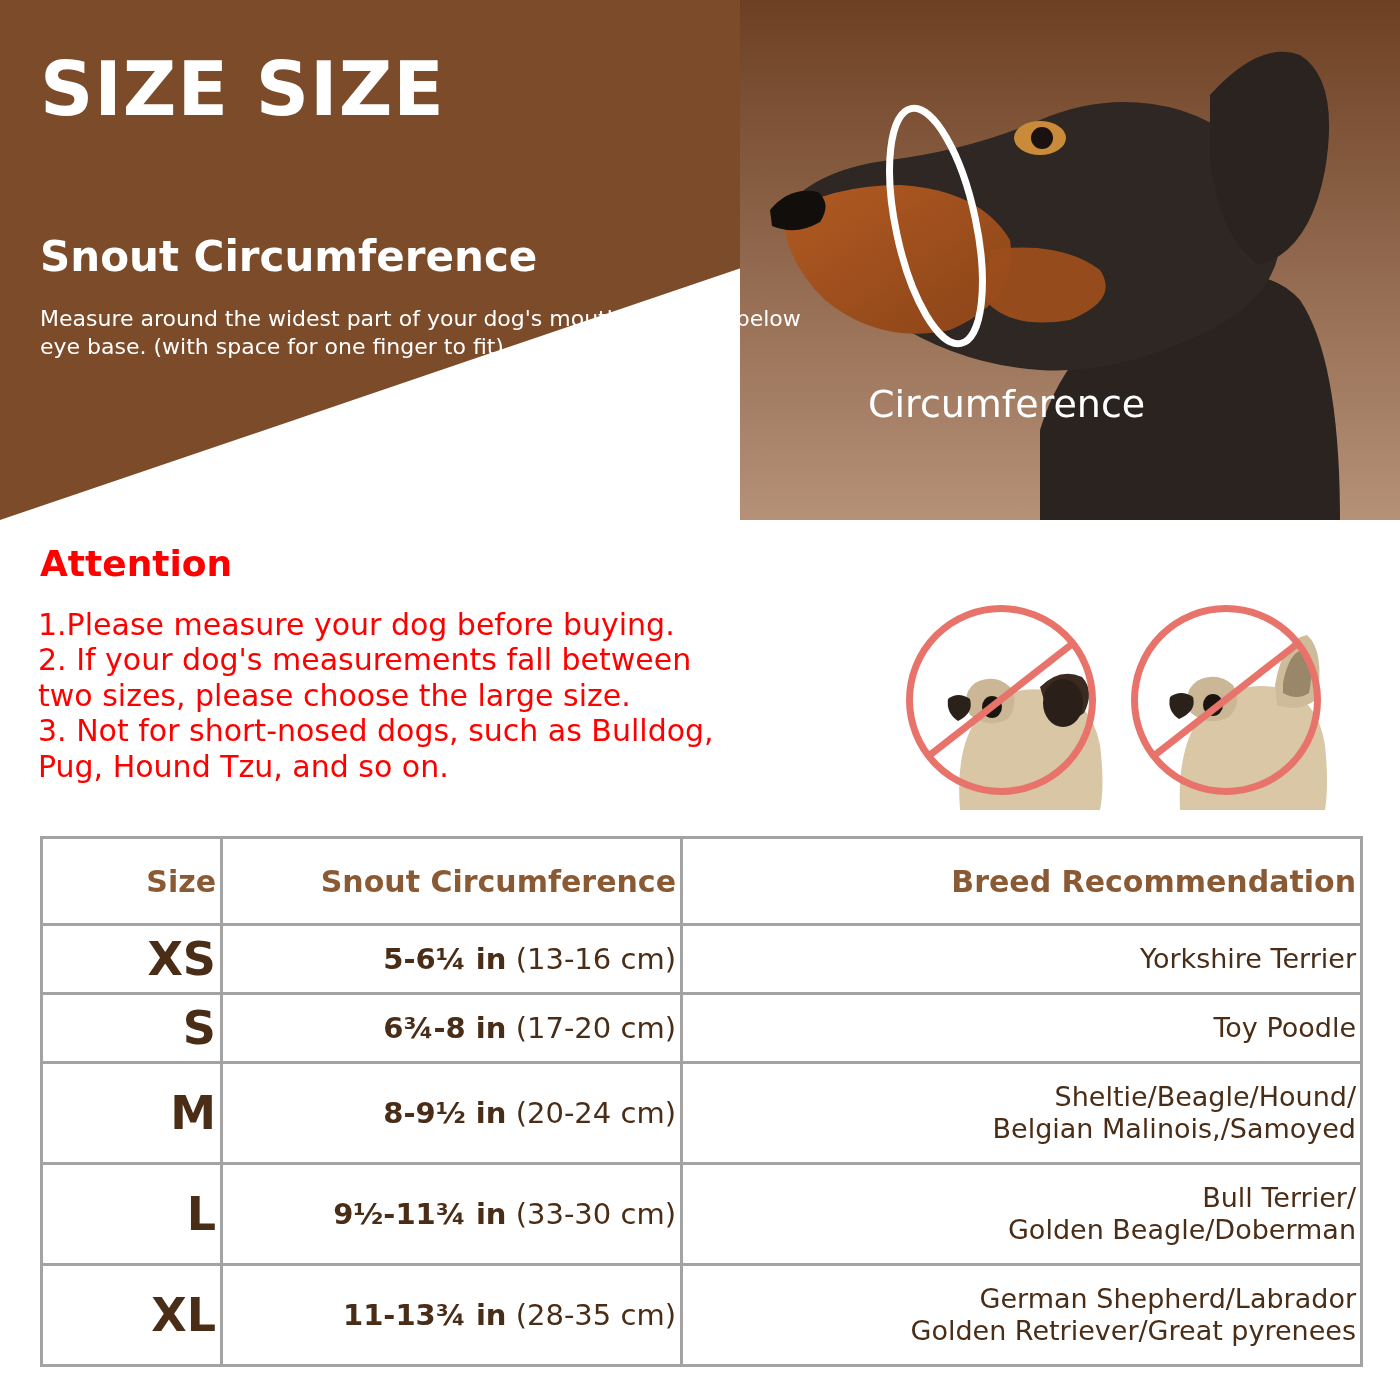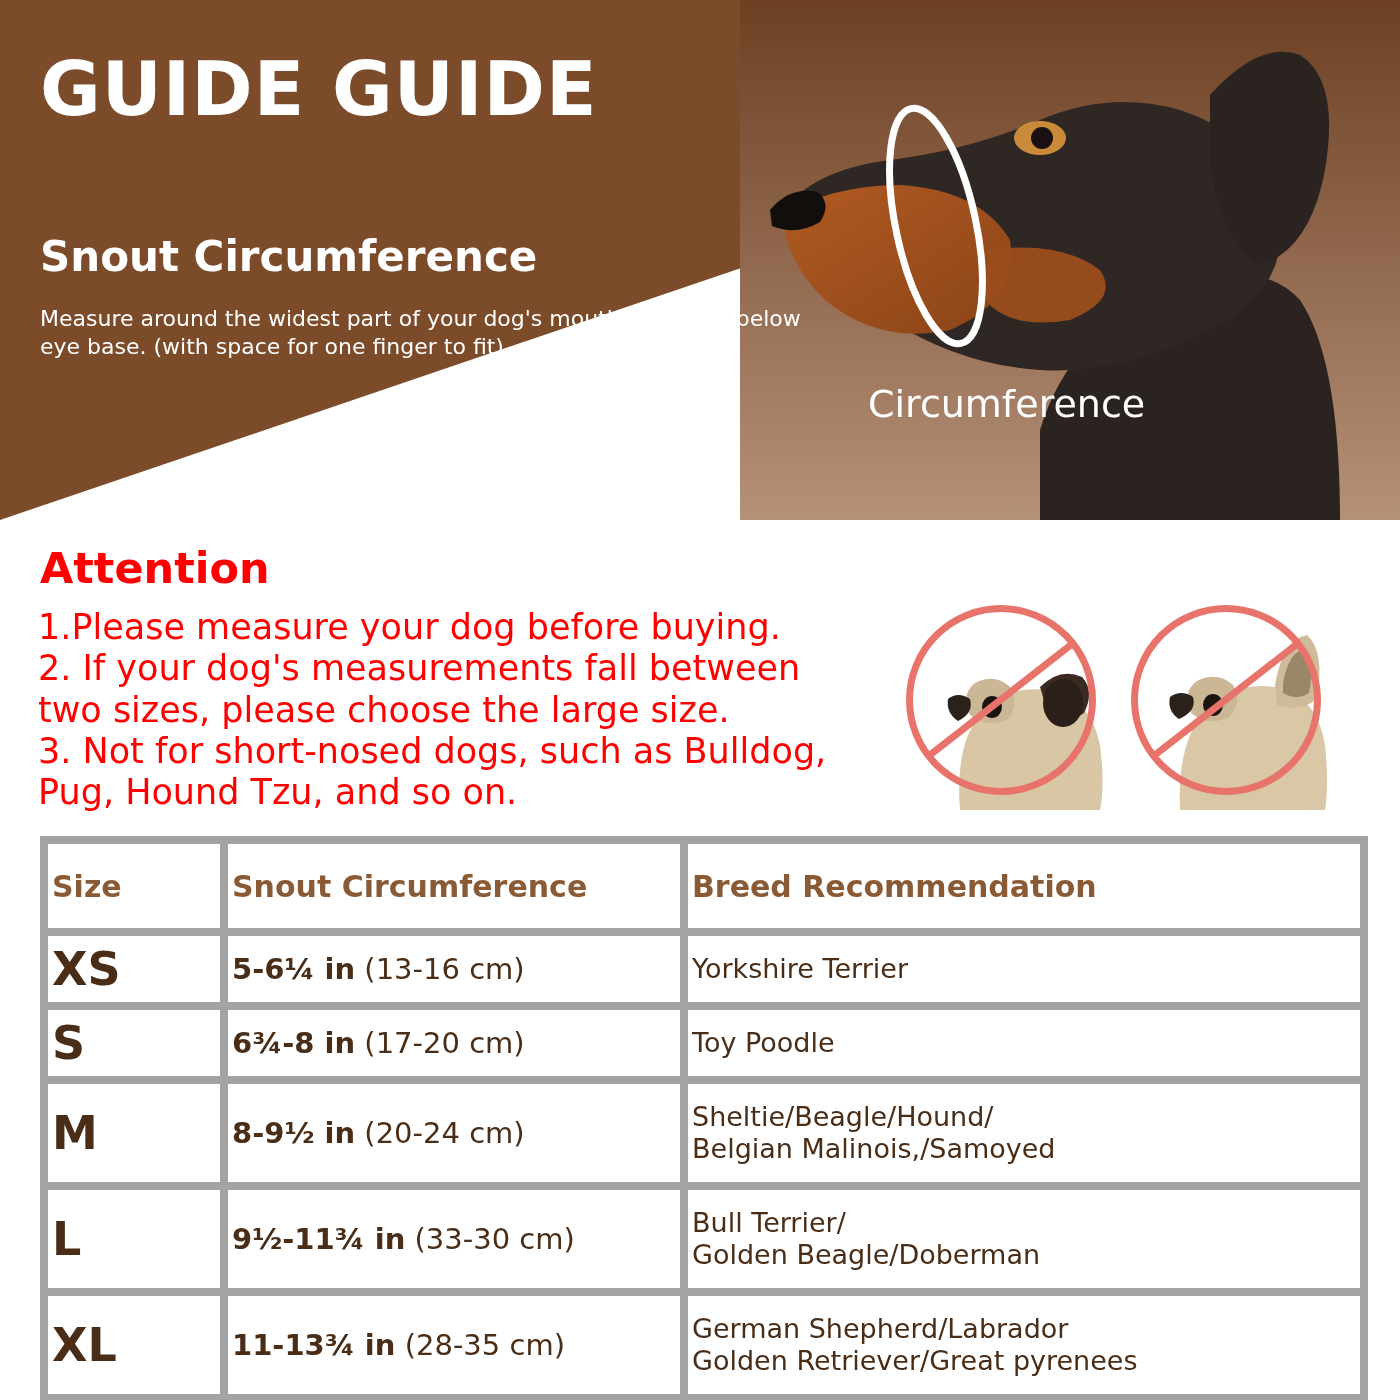--- a/index.html
+++ b/index.html
@@ -77,30 +77,30 @@
     color: #ffffff;
     font-size: 38px;
   }
 
   
   .attention-head {
     position: absolute;
     left: 40px;
     top: 543px;
     color: #ff0000;
-    font-size: 43px;
+    font-size: 36px;
     font-weight: bold;
   }
   .attention-body {
     position: absolute;
     left: 38px;
     top: 607px;
     width: 880px;
     color: #ff0000;
-    font-size: 35px;
+    font-size: 30px;
     line-height: 1.18;
   }
   .attention-body div { white-space: nowrap; }
 
   
   .nodogs {
     position: absolute;
     left: 900px;
     top: 595px;
     width: 470px;
@@ -139,22 +139,22 @@
   
   .size-table {
     position: absolute;
     left: 40px;
     top: 836px;
     width: 1320px;
     border-collapse: collapse;
     table-layout: fixed;
   }
   .size-table td, .size-table th {
-    border: 8px solid #a3a3a3;
-    text-align: left;
+    border: 3px solid #a3a3a3;
+    text-align: right;
     vertical-align: middle;
     color: #4a2d17;
     padding: 6px 4px;
   }
   .size-table thead th {
     font-size: 30px;
     font-weight: bold;
     color: #8a5a34;
     height: 72px;
   }
@@ -210,21 +210,21 @@
     <path d="M30 210 Q50 186 78 192 Q92 204 80 222 Q56 236 32 226 Z" fill="#120e0c"></path>
 
     <ellipse cx="300" cy="138" rx="26" ry="17" fill="#c98a3a"></ellipse>
     <ellipse cx="302" cy="138" rx="11" ry="11" fill="#1a1110"></ellipse>
 
     <path d="M470 95 Q520 40 560 55 Q600 80 585 170 Q570 250 520 265 Q480 240 470 160 Z" fill="#2b2320"></path>
 
     <ellipse cx="196" cy="226" rx="40" ry="120" fill="none" stroke="#ffffff" stroke-width="7" transform="rotate(-12 196 226)"></ellipse>
   </svg>
 
-  <div class="size-guide-title">GUIDE GUIDE</div>
+  <div class="size-guide-title">SIZE SIZE</div>
   <div class="snout-head">Snout Circumference</div>
   <div class="snout-body">Measure around the widest part of your dog's mouth, one inch below eye base. (with space for one finger to fit)</div>
   <div class="circ-label">Circumference</div>
 </div>
 
 <div class="attention-head">Attention</div>
 <div class="attention-body">
   <div>1.Please measure your dog before buying.</div>
   <div>2. If your dog's measurements fall between</div>
   <div>two sizes, please choose the large size.</div>

